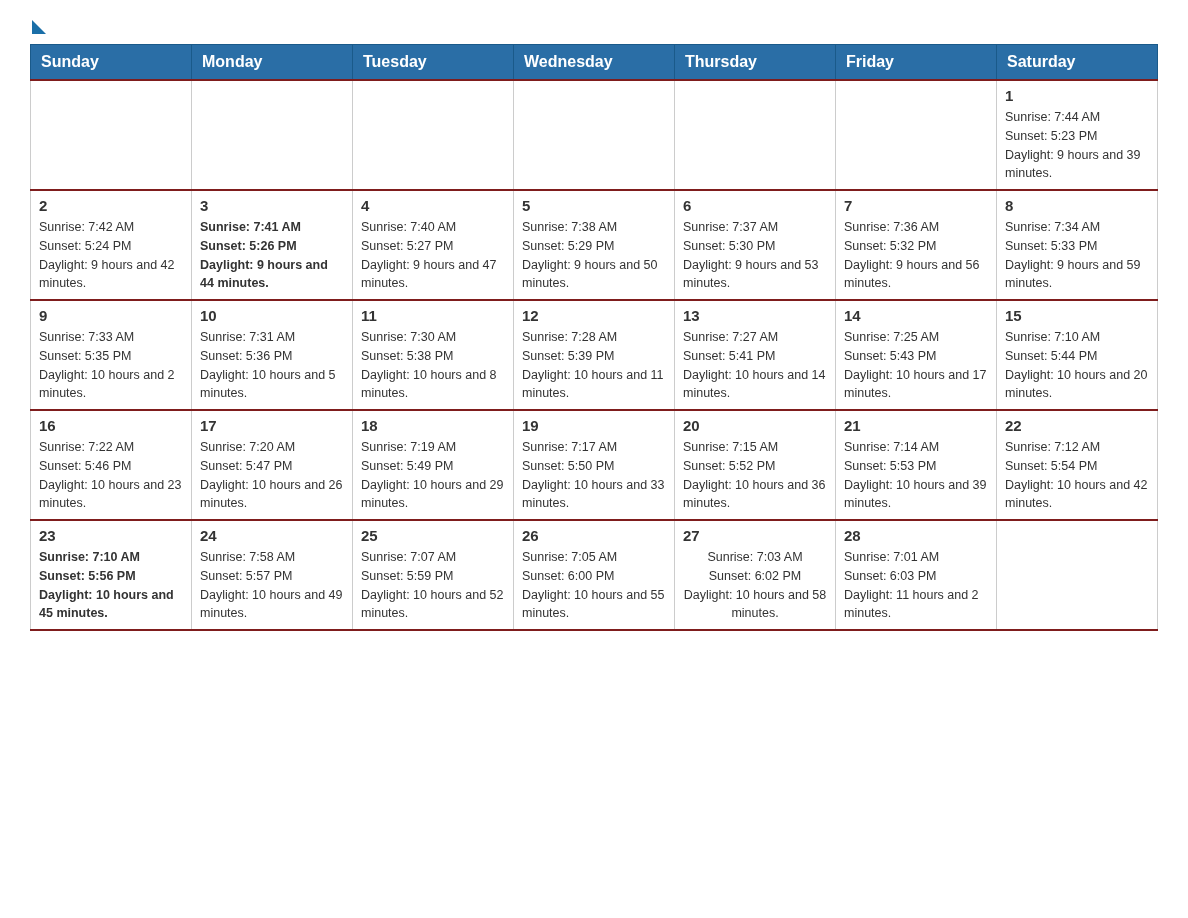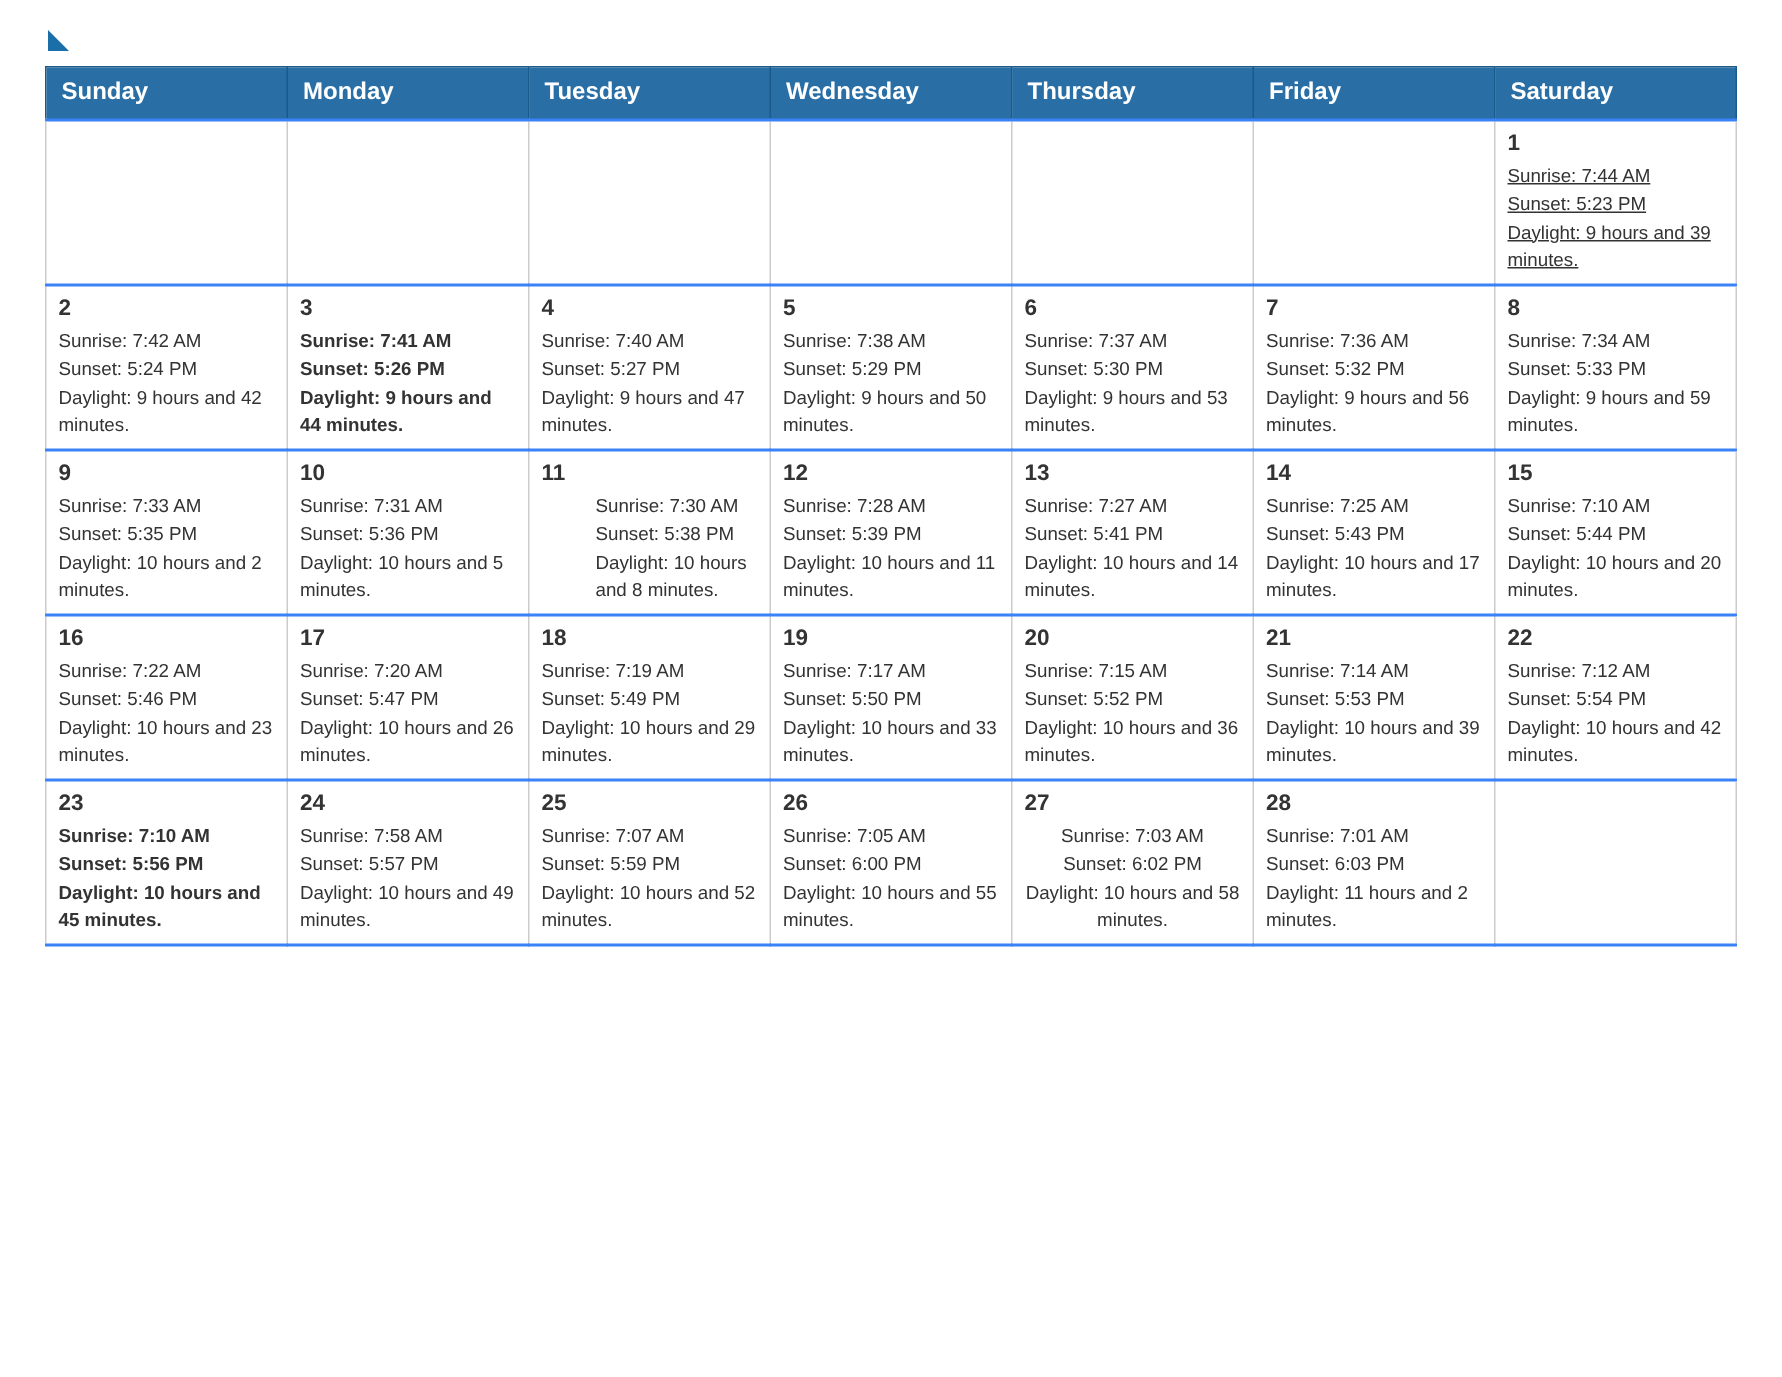--- a/index.html
+++ b/index.html
@@ -80,21 +80,21 @@
       font-weight: bold;
       margin-bottom: 4px;
       display: block;
     }
     .day-info {
       font-size: 12.5px;
       line-height: 1.5;
       color: #333;
     }
     .empty-cell { background: #fff; }
-    tr { border-bottom: 2px solid #3b82f6; border-radius: 13px; }
+    tr { border-bottom: 2px solid #7f1d1d; border-radius: 13px; }
     .calendar tbody tr:last-child td { border-bottom: 1px solid #ccc; }
   </style>
 </head>
 <body>
 
 <div class="header">
   <div class="logo">
     <div class="logo-text">
       <span class="logo-general"></span>
       <span class="logo-triangle"></span>
@@ -124,21 +124,21 @@
   <tbody id="calendar-body">
   <tr>
         <td class="empty-cell"></td>
         <td class="empty-cell"></td>
         <td class="empty-cell"></td>
         <td class="empty-cell"></td>
         <td class="empty-cell"></td>
         <td class="empty-cell"></td>
         <td>
           <span class="day-number">1</span>
-          <div class="day-info" style="white-space: pre-line; text-decoration: underline;">Sunrise: 7:44 AM
+          <div class="day-info" style="white-space: pre-line;">Sunrise: 7:44 AM
 Sunset: 5:23 PM
 Daylight: 9 hours and 39 minutes.</div>
         </td>
       </tr>
       <tr>
         <td>
           <span class="day-number">2</span>
           <div class="day-info" style="white-space: pre-line;">Sunrise: 7:42 AM
 Sunset: 5:24 PM
 Daylight: 9 hours and 42 minutes.</div>
@@ -188,21 +188,21 @@
 Daylight: 10 hours and 2 minutes.</div>
         </td>
         <td>
           <span class="day-number">10</span>
           <div class="day-info" style="white-space: pre-line;">Sunrise: 7:31 AM
 Sunset: 5:36 PM
 Daylight: 10 hours and 5 minutes.</div>
         </td>
         <td>
           <span class="day-number">11</span>
-          <div class="day-info" style="white-space: pre-line; margin-left: 36px;">Sunrise: 7:30 AM
+          <div class="day-info" style="white-space: pre-line;">Sunrise: 7:30 AM
 Sunset: 5:38 PM
 Daylight: 10 hours and 8 minutes.</div>
         </td>
         <td>
           <span class="day-number">12</span>
           <div class="day-info" style="white-space: pre-line;">Sunrise: 7:28 AM
 Sunset: 5:39 PM
 Daylight: 10 hours and 11 minutes.</div>
         </td>
         <td>

